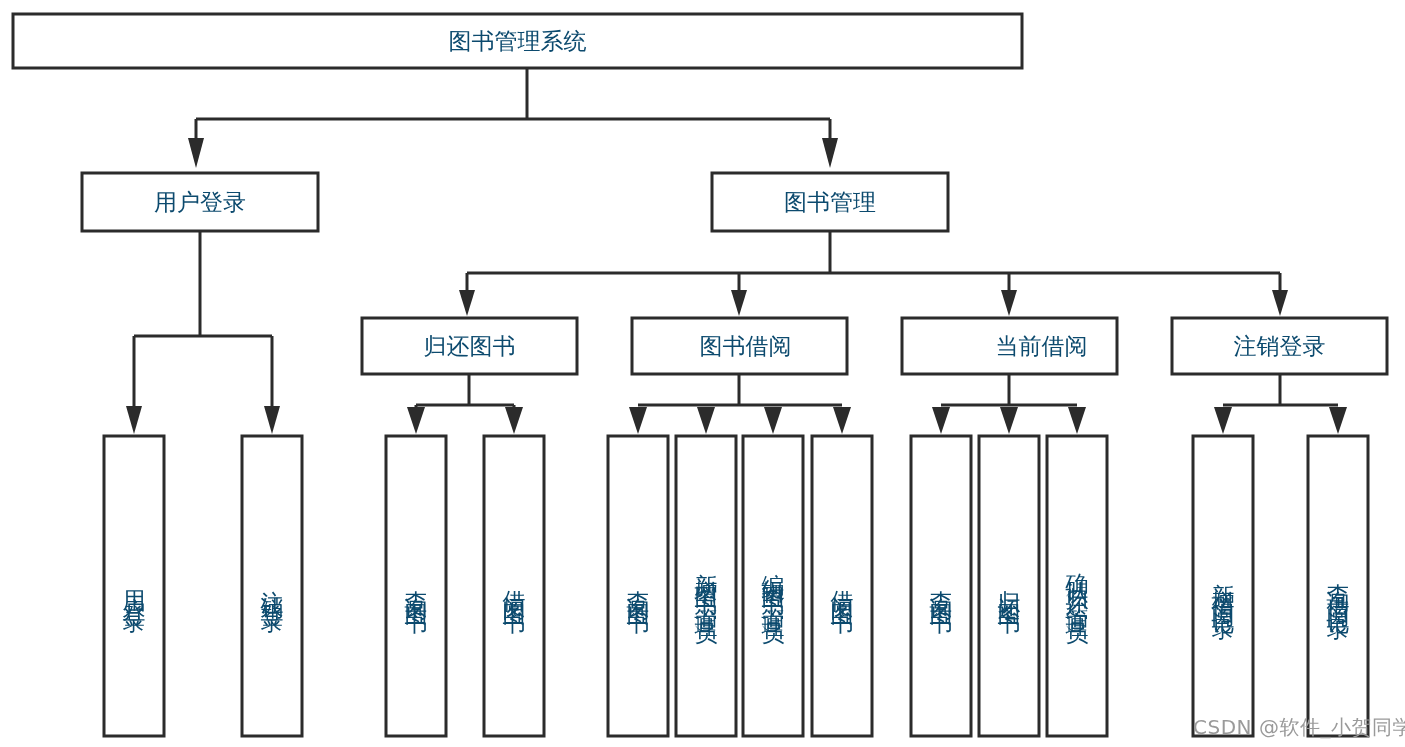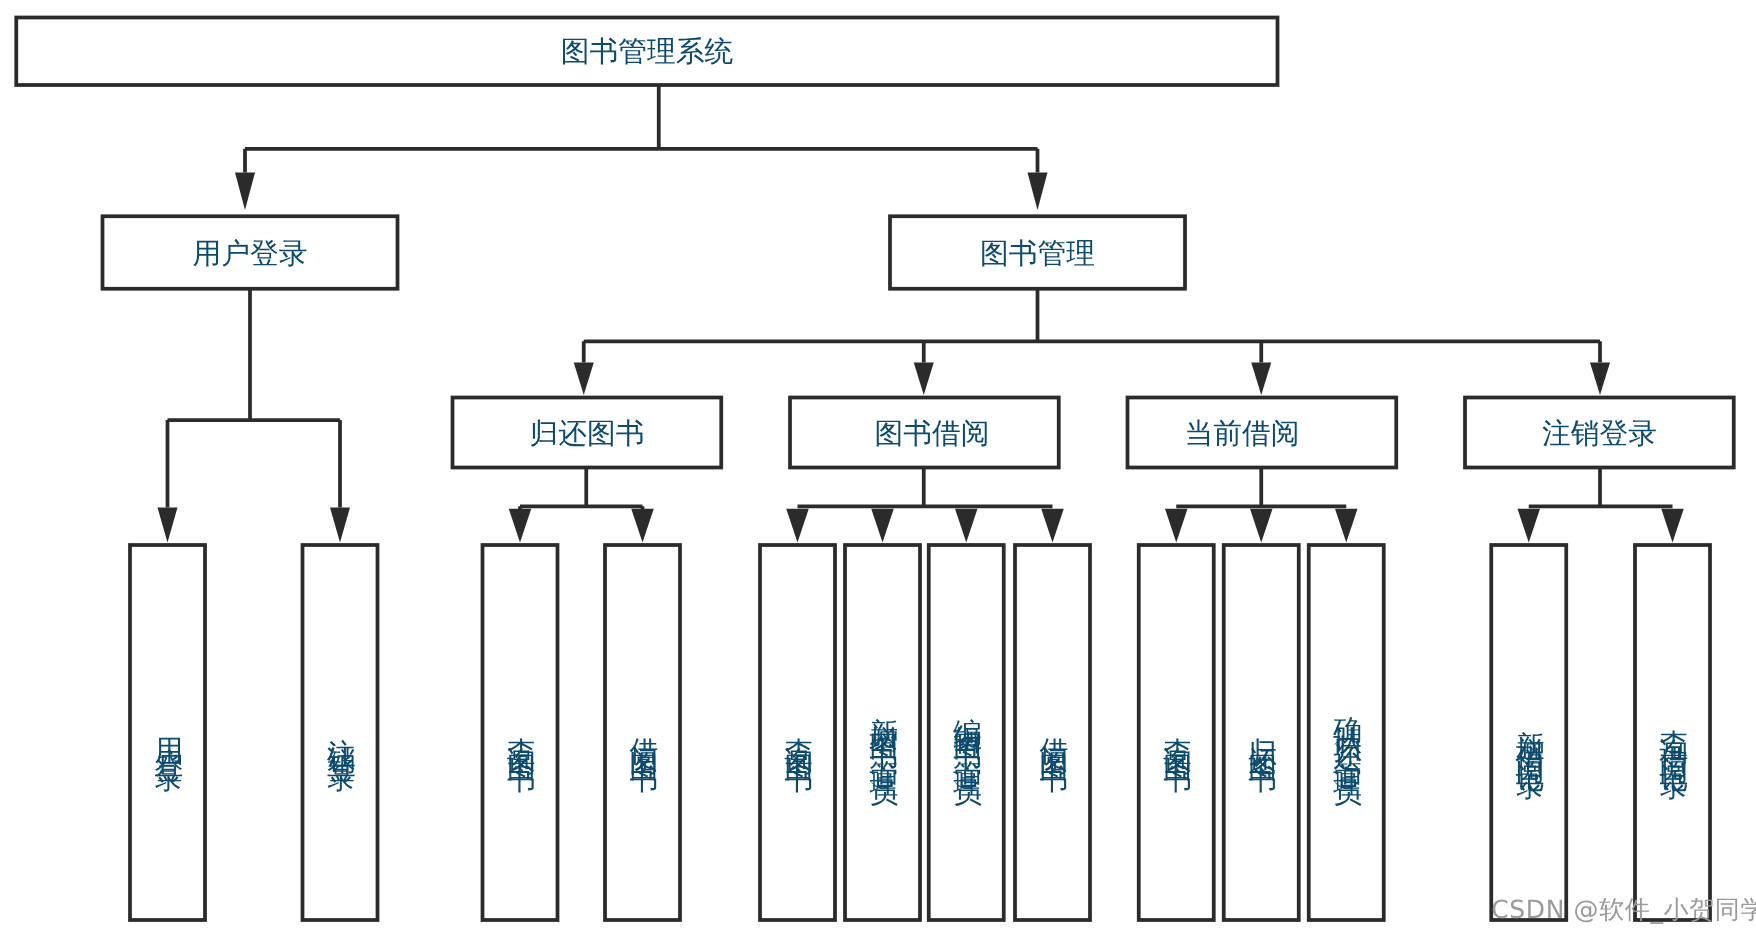--- a/index.html
+++ b/index.html
@@ -159,21 +159,21 @@
   <div class="node-label horizontal" style="left:13px; top:14px; width:1009px; height:54px;">图书管理系统</div>
 
   <div class="node-label horizontal" style="left:82px; top:173px; width:236px; height:58px;">用户登录</div>
 
   <div class="node-label horizontal" style="left:712px; top:173px; width:236px; height:58px;">图书管理</div>
 
   <div class="node-label horizontal" style="left:362px; top:318px; width:215px; height:56px;">归还图书</div>
 
   <div class="node-label horizontal" style="left:632px; top:318px; width:215px; height:56px;padding-left:12px;">图书借阅</div>
 
-  <div class="node-label horizontal" style="left:886px; top:318px; width:215px; height:56px;">当前借阅</div>
+  <div class="node-label horizontal" style="left:934px; top:318px; width:215px; height:56px;">当前借阅</div>
 
   <div class="node-label horizontal" style="left:1172px; top:318px; width:215px; height:56px;">注销登录</div>
 
   <div class="node-label vertical" style="left:104px; top:436px; width:60px; height:300px;">用户登录</div>
 
   <div class="node-label vertical" style="left:242px; top:436px; width:60px; height:300px;">注销登录</div>
 
   <div class="node-label vertical" style="left:386px; top:436px; width:60px; height:300px;">查询图书</div>
 
   <div class="node-label vertical" style="left:484px; top:436px; width:60px; height:300px;">借阅图书</div>

